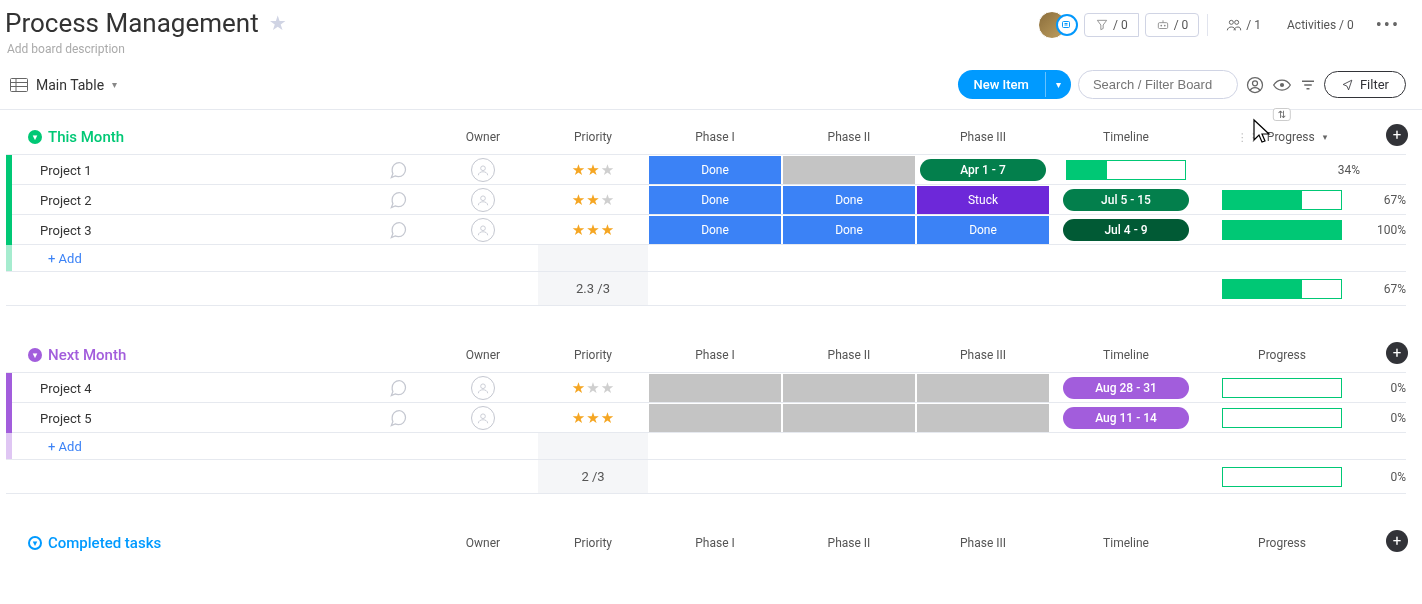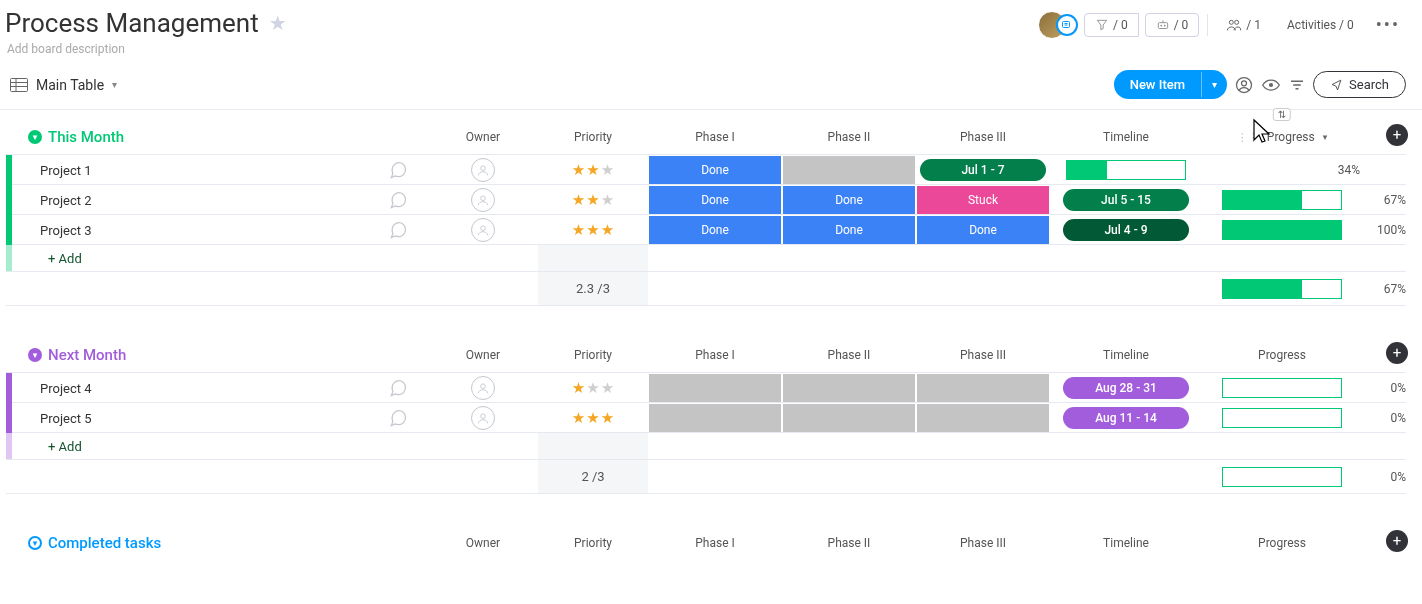--- a/index.html
+++ b/index.html
@@ -108,21 +108,21 @@
   }
   .priority-cell { display:flex; justify-content:center; gap:1px; font-size:15px; cursor:pointer;}
   .star-on { color:#f5a623; }
   .star-off { color:#cfcfcf; }
   .status-cell {
     height:28px; display:flex; align-items:center; justify-content:center;
     color:#fff; font-size:12px; margin:1px 1px; border-radius:0; cursor:pointer;
   }
   .status-done { background:#3b82f6; }
   .status-working { background:#fdab3d; }
-  .status-stuck { background:#ec4899; }
+  .status-stuck { background:#6d28d9; }
   .status-empty { background:#c4c4c4; }
   .timeline-cell { display:flex; justify-content:center; }
   .timeline-pill {
     border-radius:14px; padding:4px 0; width:126px;
     color:#fff; font-size:12px; text-align:center; font-weight:500;
   }
   .pill-green-dark { background:#037f4c; }
   .pill-green-darker { background:#015a35; }
   .pill-purple { background:#a25ddc; }
   .progress-cell { display:flex; justify-content:center; }
@@ -134,21 +134,21 @@
   .add-row {
     display:grid;
     grid-template-columns: 22px 340px 60px 110px 110px 134px 134px 134px 152px 160px 46px;
     align-items:center;
     border-top:1px solid #e6e9ef;
     border-bottom:1px solid #e6e9ef;
     height:28px;
     background:#fff;
   }
   .add-row .stripe { width:6px; height:100%; opacity:0.35; }
-  .add-row .add-label { padding-left:20px; color:#14532d; font-size:13px; cursor:pointer;}
+  .add-row .add-label { padding-left:20px; color:#3b82f6; font-size:13px; cursor:pointer;}
   .footer-row {
     display:grid;
     grid-template-columns: 22px 340px 60px 110px 110px 134px 134px 134px 152px 160px 46px;
     align-items:center;
     height:34px;
     background:#fff;
     border-bottom:1px solid #e6e9ef;
   }
   .footer-row .priority-avg {
     background:#f5f6f8; height:100%; display:flex; align-items:center; justify-content:center;
@@ -228,20 +228,21 @@
         </svg>
     </span>
     <span class="view-name">Main Table</span>
     <span class="chev-down">▾</span>
   </div>
   <div class="toolbar-right">
     <div class="new-item-btn">
       <span class="label">New Item</span>
       <span class="dd">▾</span>
     </div>
+    <input class="search-input" placeholder="Search / Filter Board" style="">
     <span class="tool-icon">
       <svg width="20" height="20" viewBox="0 0 24 24">
           <circle cx="12" cy="12" r="9" fill="none" stroke="#666" stroke-width="1.5"></circle>
           <circle cx="12" cy="10" r="3" fill="none" stroke="#666" stroke-width="1.5"></circle>
           <path d="M6 19c1-3 4-4 6-4s5 1 6 4" fill="none" stroke="#666" stroke-width="1.5"></path>
         </svg>
     </span>
     <span class="tool-icon">
       <svg width="20" height="20" viewBox="0 0 24 24">
           <path d="M2 12s3.5-6 10-6 10 6 10 6-3.5 6-10 6S2 12 2 12z" fill="none" stroke="#666" stroke-width="1.5"></path>
@@ -252,21 +253,21 @@
       <svg width="18" height="18" viewBox="0 0 24 24">
           <line x1="4" y1="7" x2="20" y2="7" stroke="#666" stroke-width="2"></line>
           <line x1="7" y1="12" x2="17" y2="12" stroke="#666" stroke-width="2"></line>
           <line x1="10" y1="17" x2="14" y2="17" stroke="#666" stroke-width="2"></line>
         </svg>
     </span>
     <div class="share-btn">
       <svg width="13" height="13" viewBox="0 0 24 24">
           <path d="M4 12l16-8-6 18-3-7z" fill="none" stroke="#323338" stroke-width="1.5"></path>
         </svg>
-      <span>Search</span>
+      <span>Filter</span>
     </div>
   </div>
 </div>
 
 <div class="board-body" id="board-body">
     <div class="group">
       <div class="add-col-btn">+</div>
       <div class="grid">
         <div></div>
         <div class="group-header">
@@ -312,21 +313,21 @@
           </div>
         </div>
         <div class="priority-cell">
           <span class="star-on">★</span>
           <span class="star-on">★</span>
           <span class="star-off">★</span>
         </div>
         <div class="status-cell status-done">Done</div>
         <div class="status-cell status-empty"></div>
         <div class="timeline-cell">
-          <div class="timeline-pill pill-green-dark">Jul 1 - 7</div>
+          <div class="timeline-pill pill-green-dark">Apr 1 - 7</div>
         </div>
         <div class="progress-cell">
           <div class="progress-bar">
             <div class="progress-fill" style="width:34%"></div>
           </div>
         </div>
         <div class="pct-cell">34%</div>
       </div>
       <div class="row">
         <div class="stripe" style="background:#00c875"></div>

